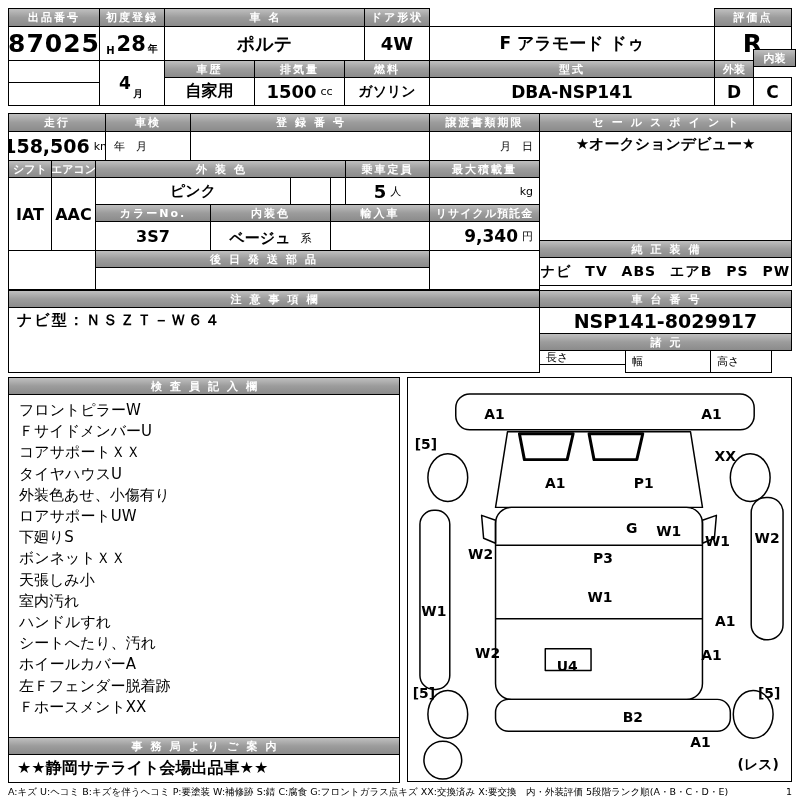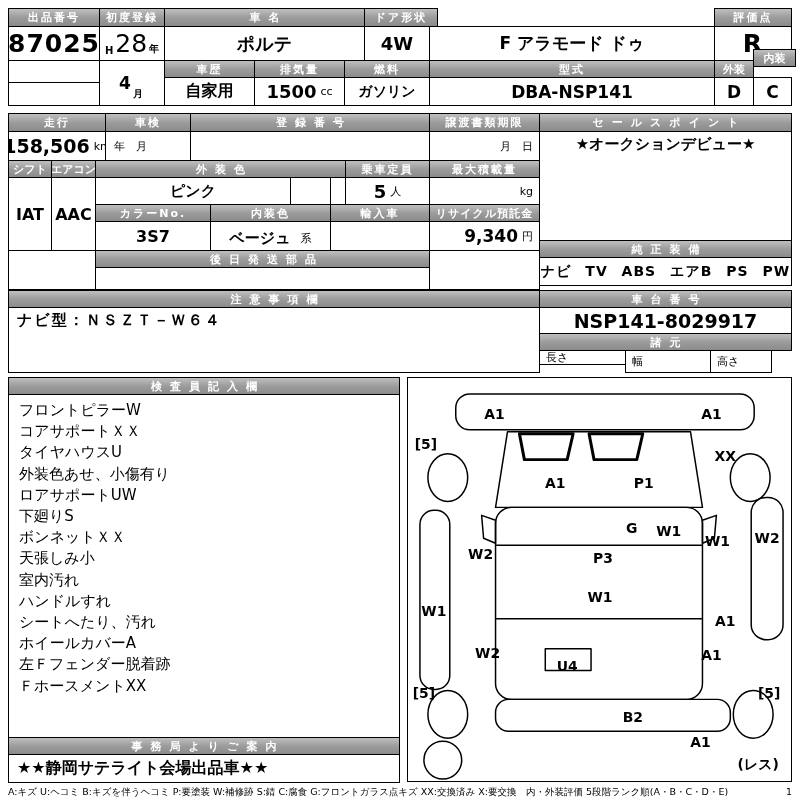--- a/index.html
+++ b/index.html
@@ -4,21 +4,21 @@
 <style>
   html,body{margin:0;padding:0;background:#fff;}
   #sheet{position:relative;width:800px;height:800px;background:#fff;
          font-family:"DejaVu Sans","Liberation Sans",sans-serif;color:#000;}
   .cell{position:absolute;box-sizing:border-box;border:1px solid #000;background:#fff;
         display:flex;align-items:center;justify-content:center;overflow:hidden;white-space:nowrap;}
   .h{background:linear-gradient(180deg,#bfbfbf 0%,#9c9c9c 50%,#8b8b8b 100%);
      color:#fff;font-size:11px;letter-spacing:2px;font-weight:bold;}
   .hw{letter-spacing:8px;padding-left:8px;}
   .b26{font-size:25px;font-weight:bold;letter-spacing:1px;}
-  .b22{font-size:25px;font-weight:normal;}
+  .b22{font-size:21px;font-weight:bold;}
   .b19{font-size:19px;font-weight:bold;}
   .b18{font-size:18px;font-weight:bold;}
   .b17{font-size:17px;font-weight:bold;}
   .b16{font-size:16px;font-weight:bold;}
   .b15{font-size:15px;font-weight:bold;}
   .b14{font-size:14px;font-weight:bold;}
   .u{font-size:10px;font-weight:bold;margin:0 2px;align-self:flex-end;padding-bottom:4px;}
   .unit{font-size:11px;font-weight:normal;margin-left:4px;}
   .left{justify-content:flex-start;padding-left:8px;}
   .right{justify-content:flex-end;padding-right:6px;}
@@ -51,21 +51,21 @@
       <span class="u">年</span>
   </div>
   <div class="cell" style="left:99px;top:60px;width:66px;height:46px">
     <span class="b17">4</span>
       <span class="u">月</span>
   </div>
 
   <div class="cell h hw" style="left:164px;top:8px;width:201px;height:19px">車名</div>
   <div class="cell b18" style="left:164px;top:26px;width:201px;height:35px">ポルテ</div>
 
-  <div class="cell h" style="left:364px;top:8px;width:74px;height:19px">ドア形状</div>
+  <div class="cell h" style="left:364px;top:8px;width:66px;height:19px">ドア形状</div>
   <div class="cell b18" style="left:364px;top:26px;width:66px;height:35px">4W</div>
 
   <div class="cell b17" style="left:429px;top:26px;width:286px;height:35px">F アラモード ドゥ</div>
 
   <div class="cell h" style="left:714px;top:8px;width:78px;height:19px">評価点</div>
   <div class="cell b26" style="left:714px;top:26px;width:78px;height:35px">R</div>
 
   <div class="cell h" style="left:164px;top:60px;width:91px;height:18px">車歴</div>
   <div class="cell b16" style="left:164px;top:77px;width:91px;height:29px">自家用</div>
 
@@ -151,20 +151,21 @@
   <div class="cell h hw" style="left:539px;top:290px;width:253px;height:18px">車台番号</div>
   <div class="cell b19" style="left:539px;top:307px;width:253px;height:27px">NSP141-8029917</div>
   <div class="cell h hw" style="left:539px;top:333px;width:253px;height:18px">諸元</div>
   <div class="cell speclabel" style="left:539px;top:350px;width:87px;height:15px">長さ</div>
   <div class="cell speclabel" style="left:625px;top:350px;width:86px;height:23px">幅</div>
   <div class="cell speclabel" style="left:710px;top:350px;width:62px;height:23px">高さ</div>
 
   <div class="cell h hw" style="left:8px;top:377px;width:392px;height:18px">検査員記入欄</div>
   <div class="cell notes" style="left:8px;top:394px;width:392px;height:344px">
     <div>フロントピラーW</div>
+    <div>ＦサイドメンバーU</div>
     <div>コアサポートＸＸ</div>
     <div>タイヤハウスU</div>
     <div>外装色あせ、小傷有り</div>
     <div>ロアサポートUW</div>
     <div>下廻りS</div>
     <div>ボンネットＸＸ</div>
     <div>天張しみ小</div>
     <div>室内汚れ</div>
     <div>ハンドルすれ</div>
     <div>シートへたり、汚れ</div>

